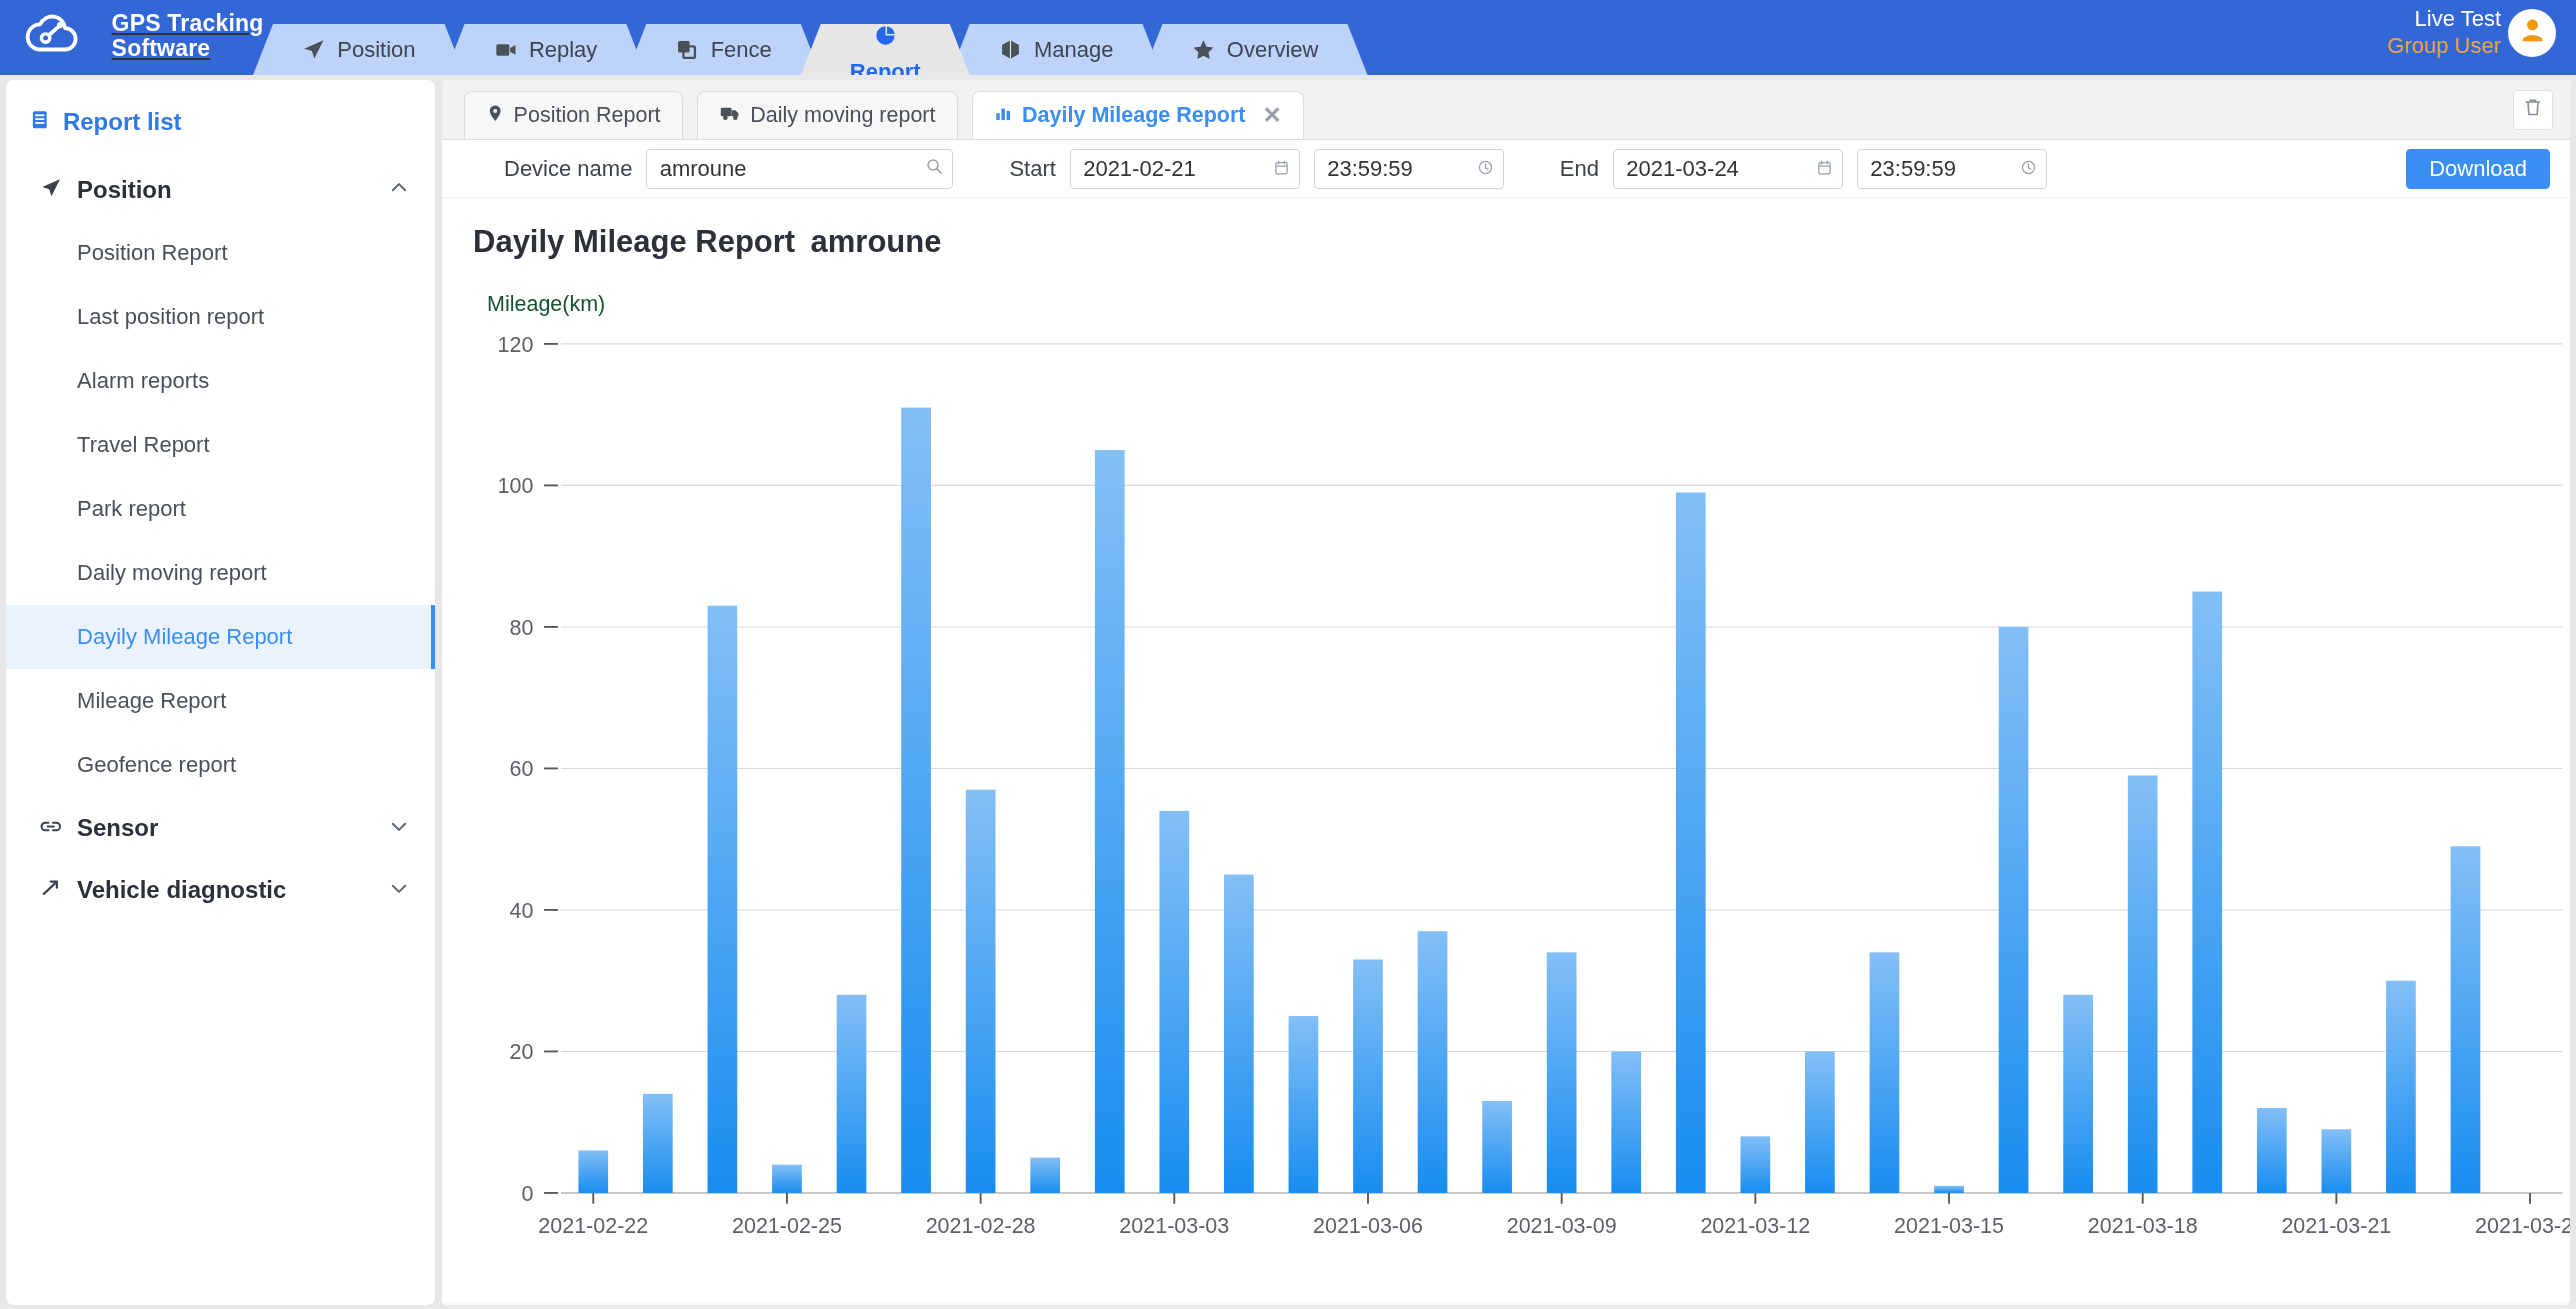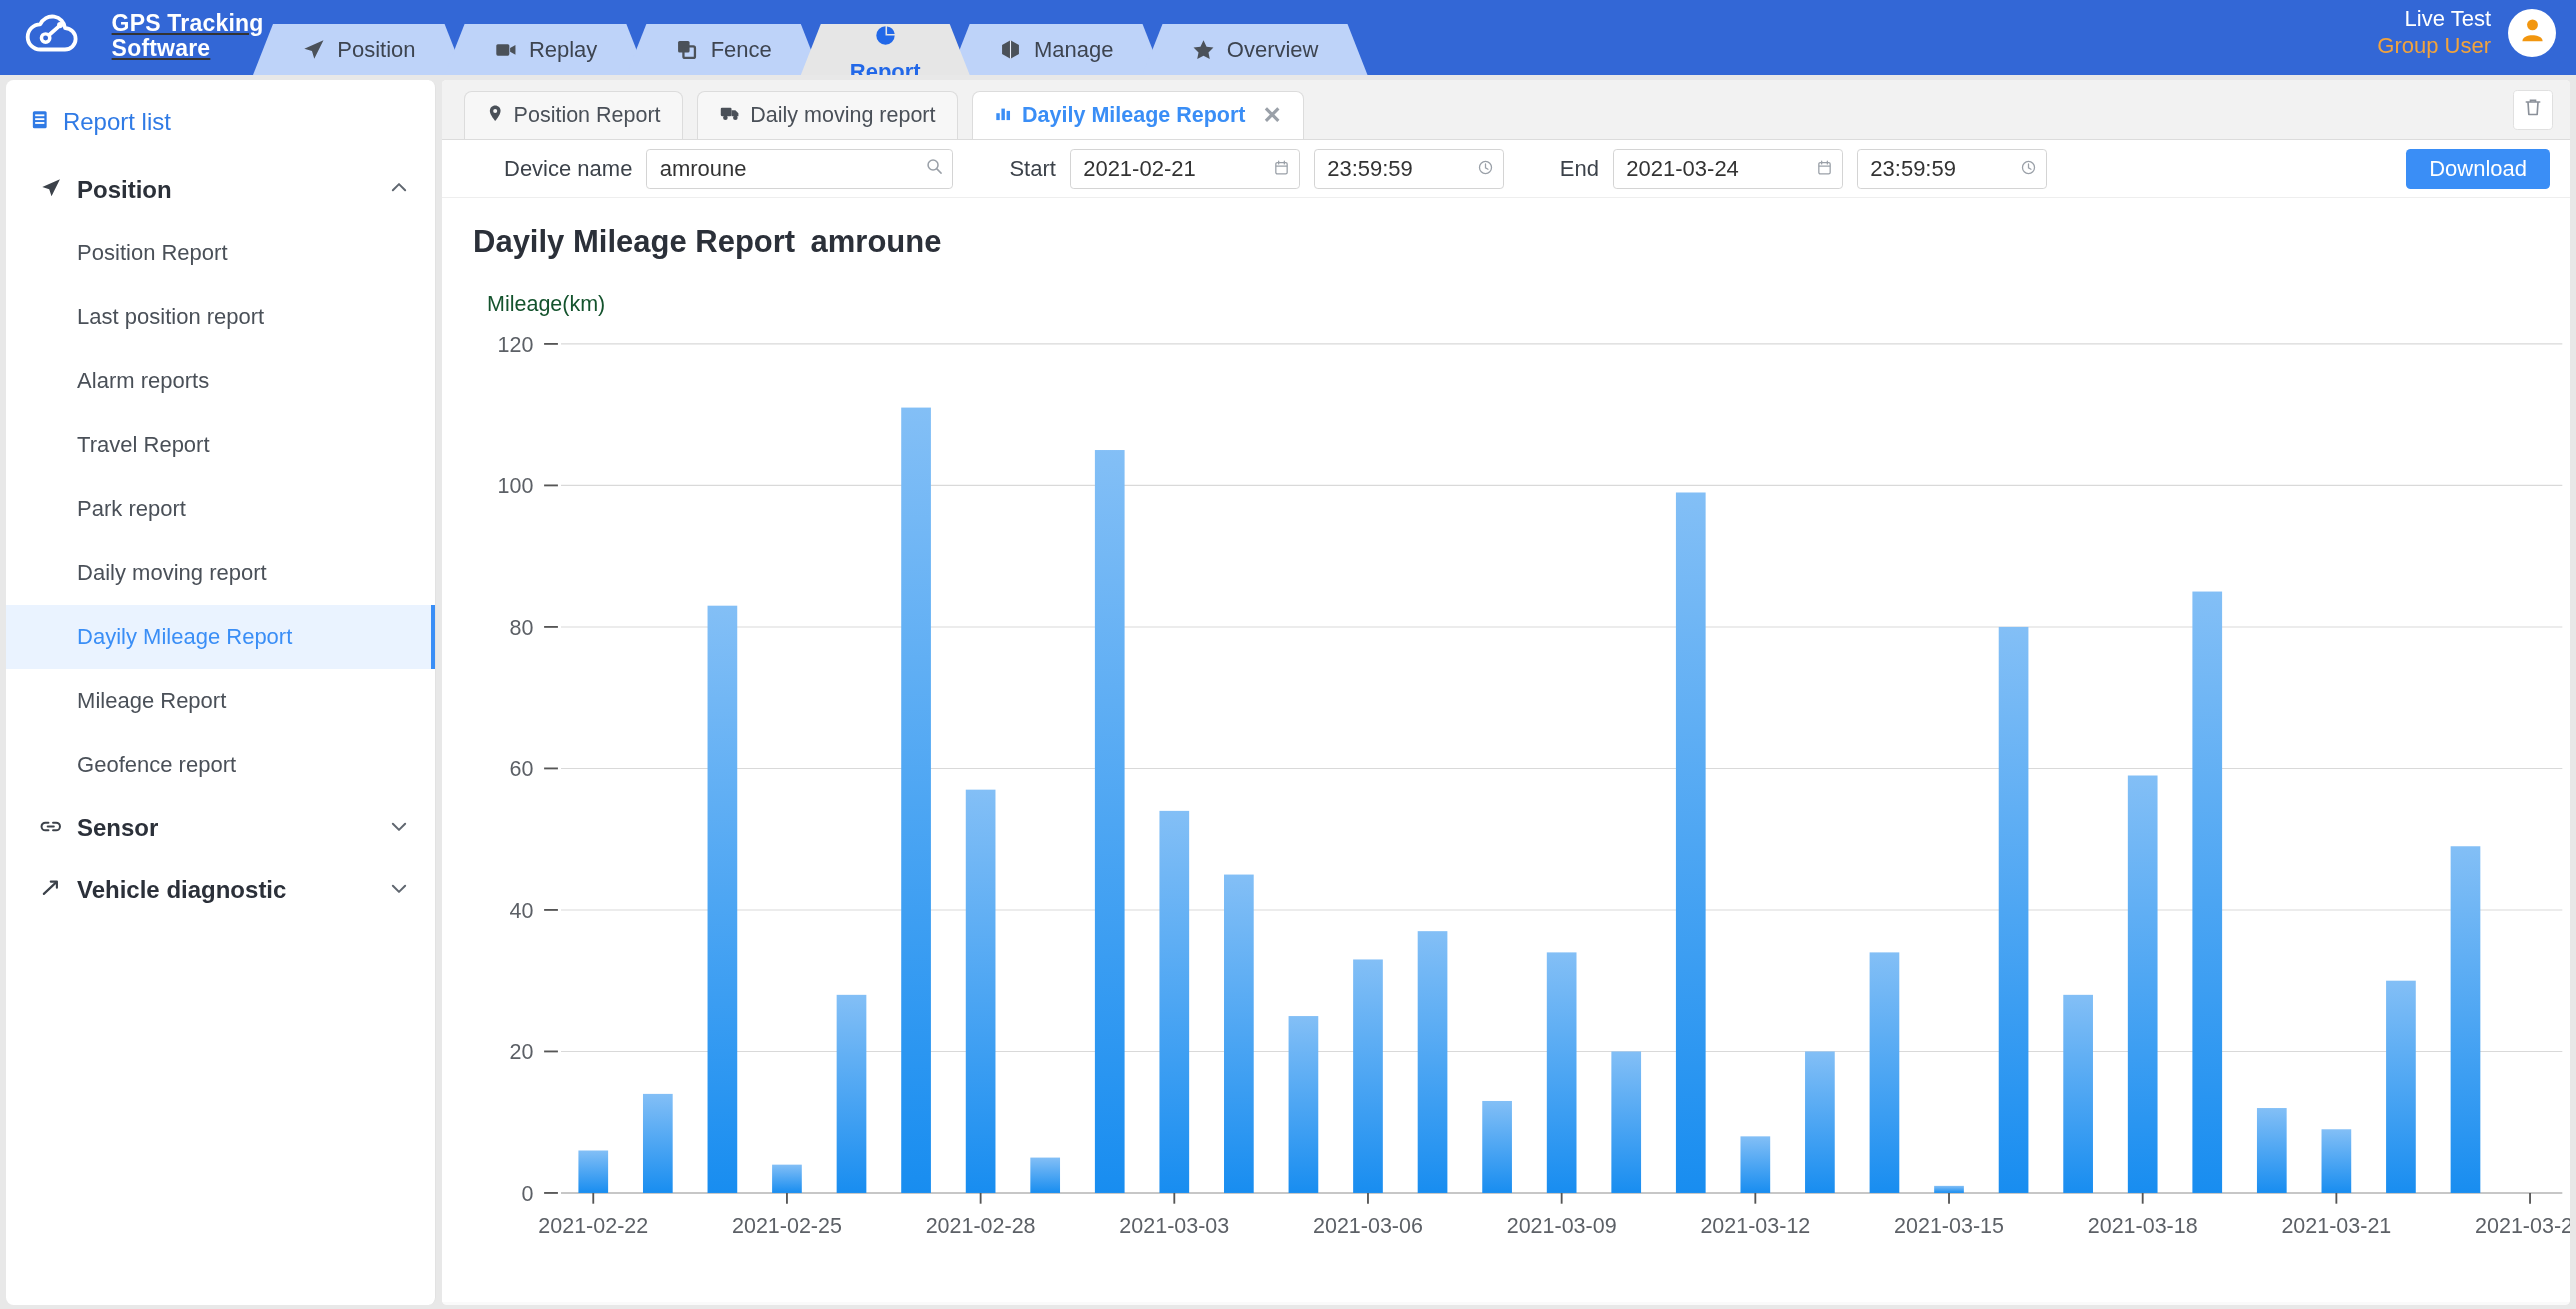--- a/index.html
+++ b/index.html
@@ -41,40 +41,40 @@
     clip-path: polygon(20px 0, calc(100% - 20px) 0, 100% 100%, 0 100%);
     padding-left:49px; padding-right:49px;
   }
   .navtab.active{
     background:#e6e6e6; color:#2268e8; font-weight:700; z-index:5;flex-direction:column;
   }
   .navtab .nt-ico{ width:23px; height:23px; flex:none; display:block; }
 
   .userbox{
     position:absolute; right:20px; top:6.1px;
-    display:flex; align-items:center; gap:17px;
+    display:flex; align-items:center; gap:7px;
   }
   .userlines{ text-align:right; line-height:1.22; }
   .u-name{ color:#ffffff; font-size:22px; }
   .u-role{ color:#f2a33c; font-size:22px; }
   .avatar{
     width:48px; height:48px; border-radius:50%;
     background:#ffffff; display:flex; align-items:center; justify-content:center;
   }
 
   
   .sidebar{
     position:absolute; left:6.1px; top:80px; width:430px; height:1225px;
     background:#fff; border-radius:7.7px;
     border-right:0.8px solid #e2e2e2;
     overflow:hidden;
   }
   .side-head{
     display:flex; align-items:flex-end; gap:12.3px;
-    padding:28px 0 23px 23px; color:#2f7ae5; font-weight:400; font-size:24px;
+    padding:28px 0 23px 23px; color:#2f7ae5; font-weight:700; font-size:24px;
   }
   .grp{ }
   .grp-head{
     display:flex; align-items:center; gap:15.4px;
     padding:17px 26px 17px 34px; font-weight:700; font-size:24px; color:#2b3039;
     cursor:pointer;
   }
   .grp-head .chev{ margin-left:auto; }
   .sub{
     padding:19px 0 19px 71px; font-size:22px; color:#4a5058; cursor:pointer;

